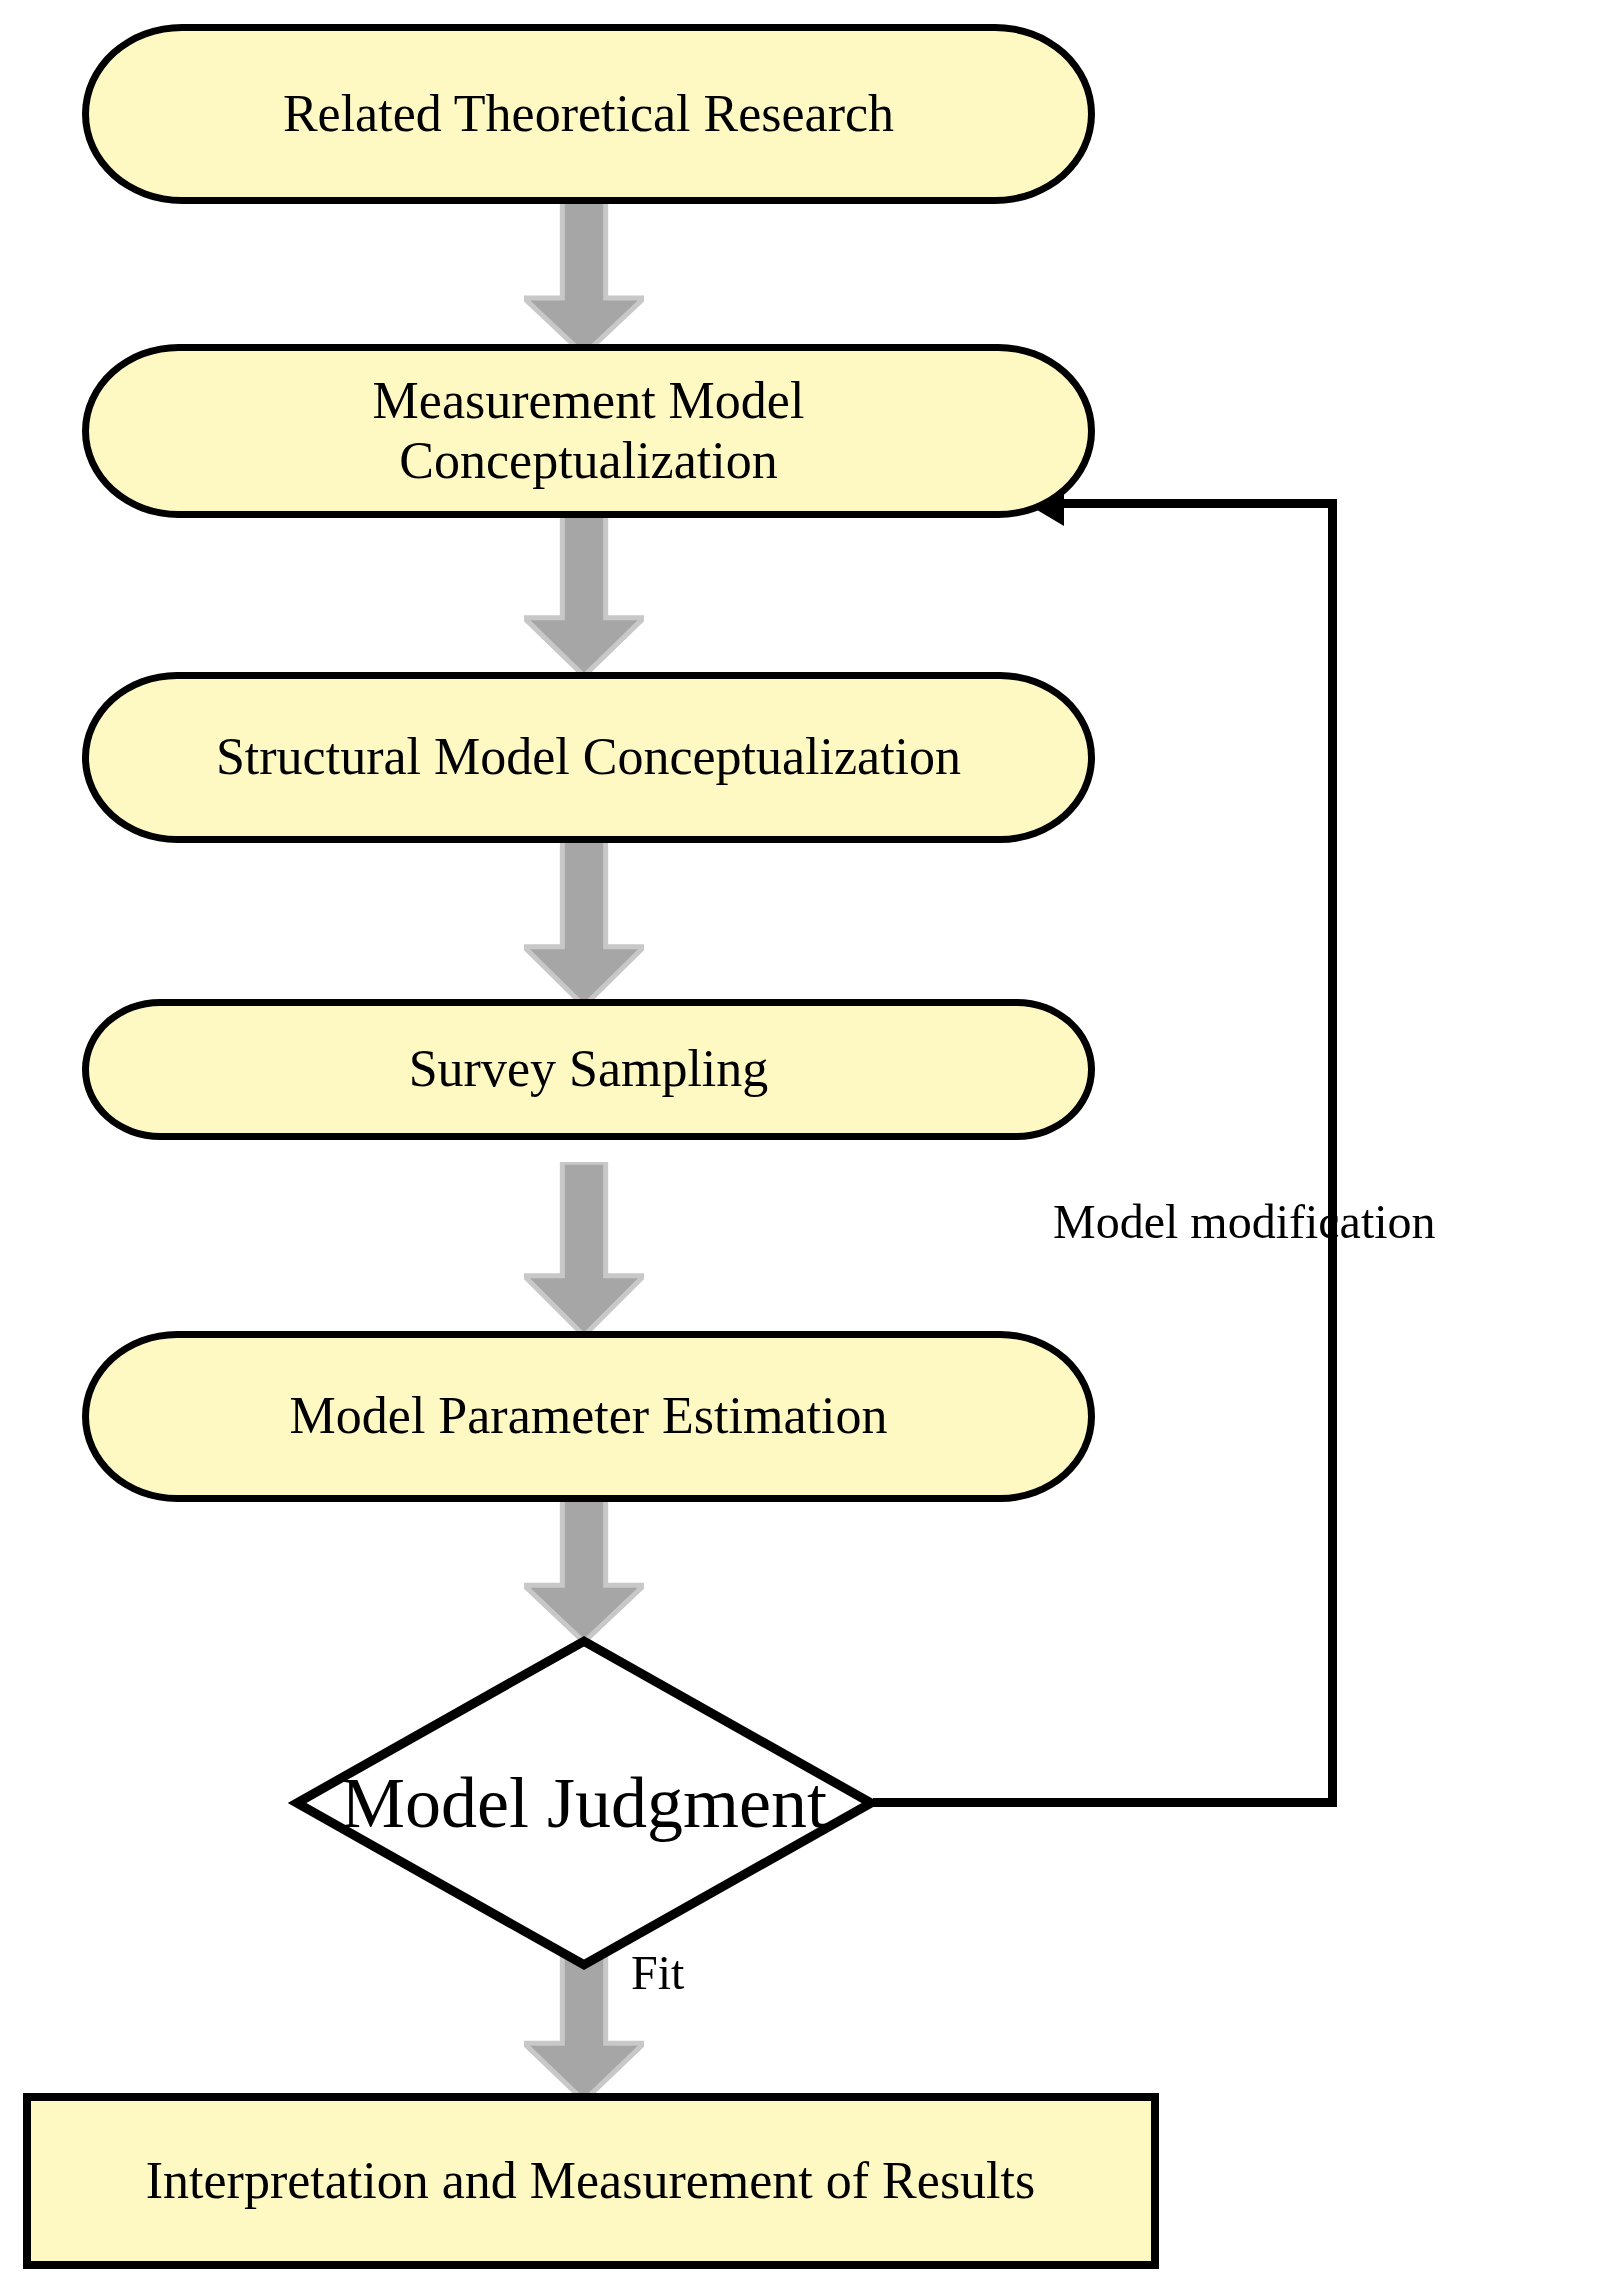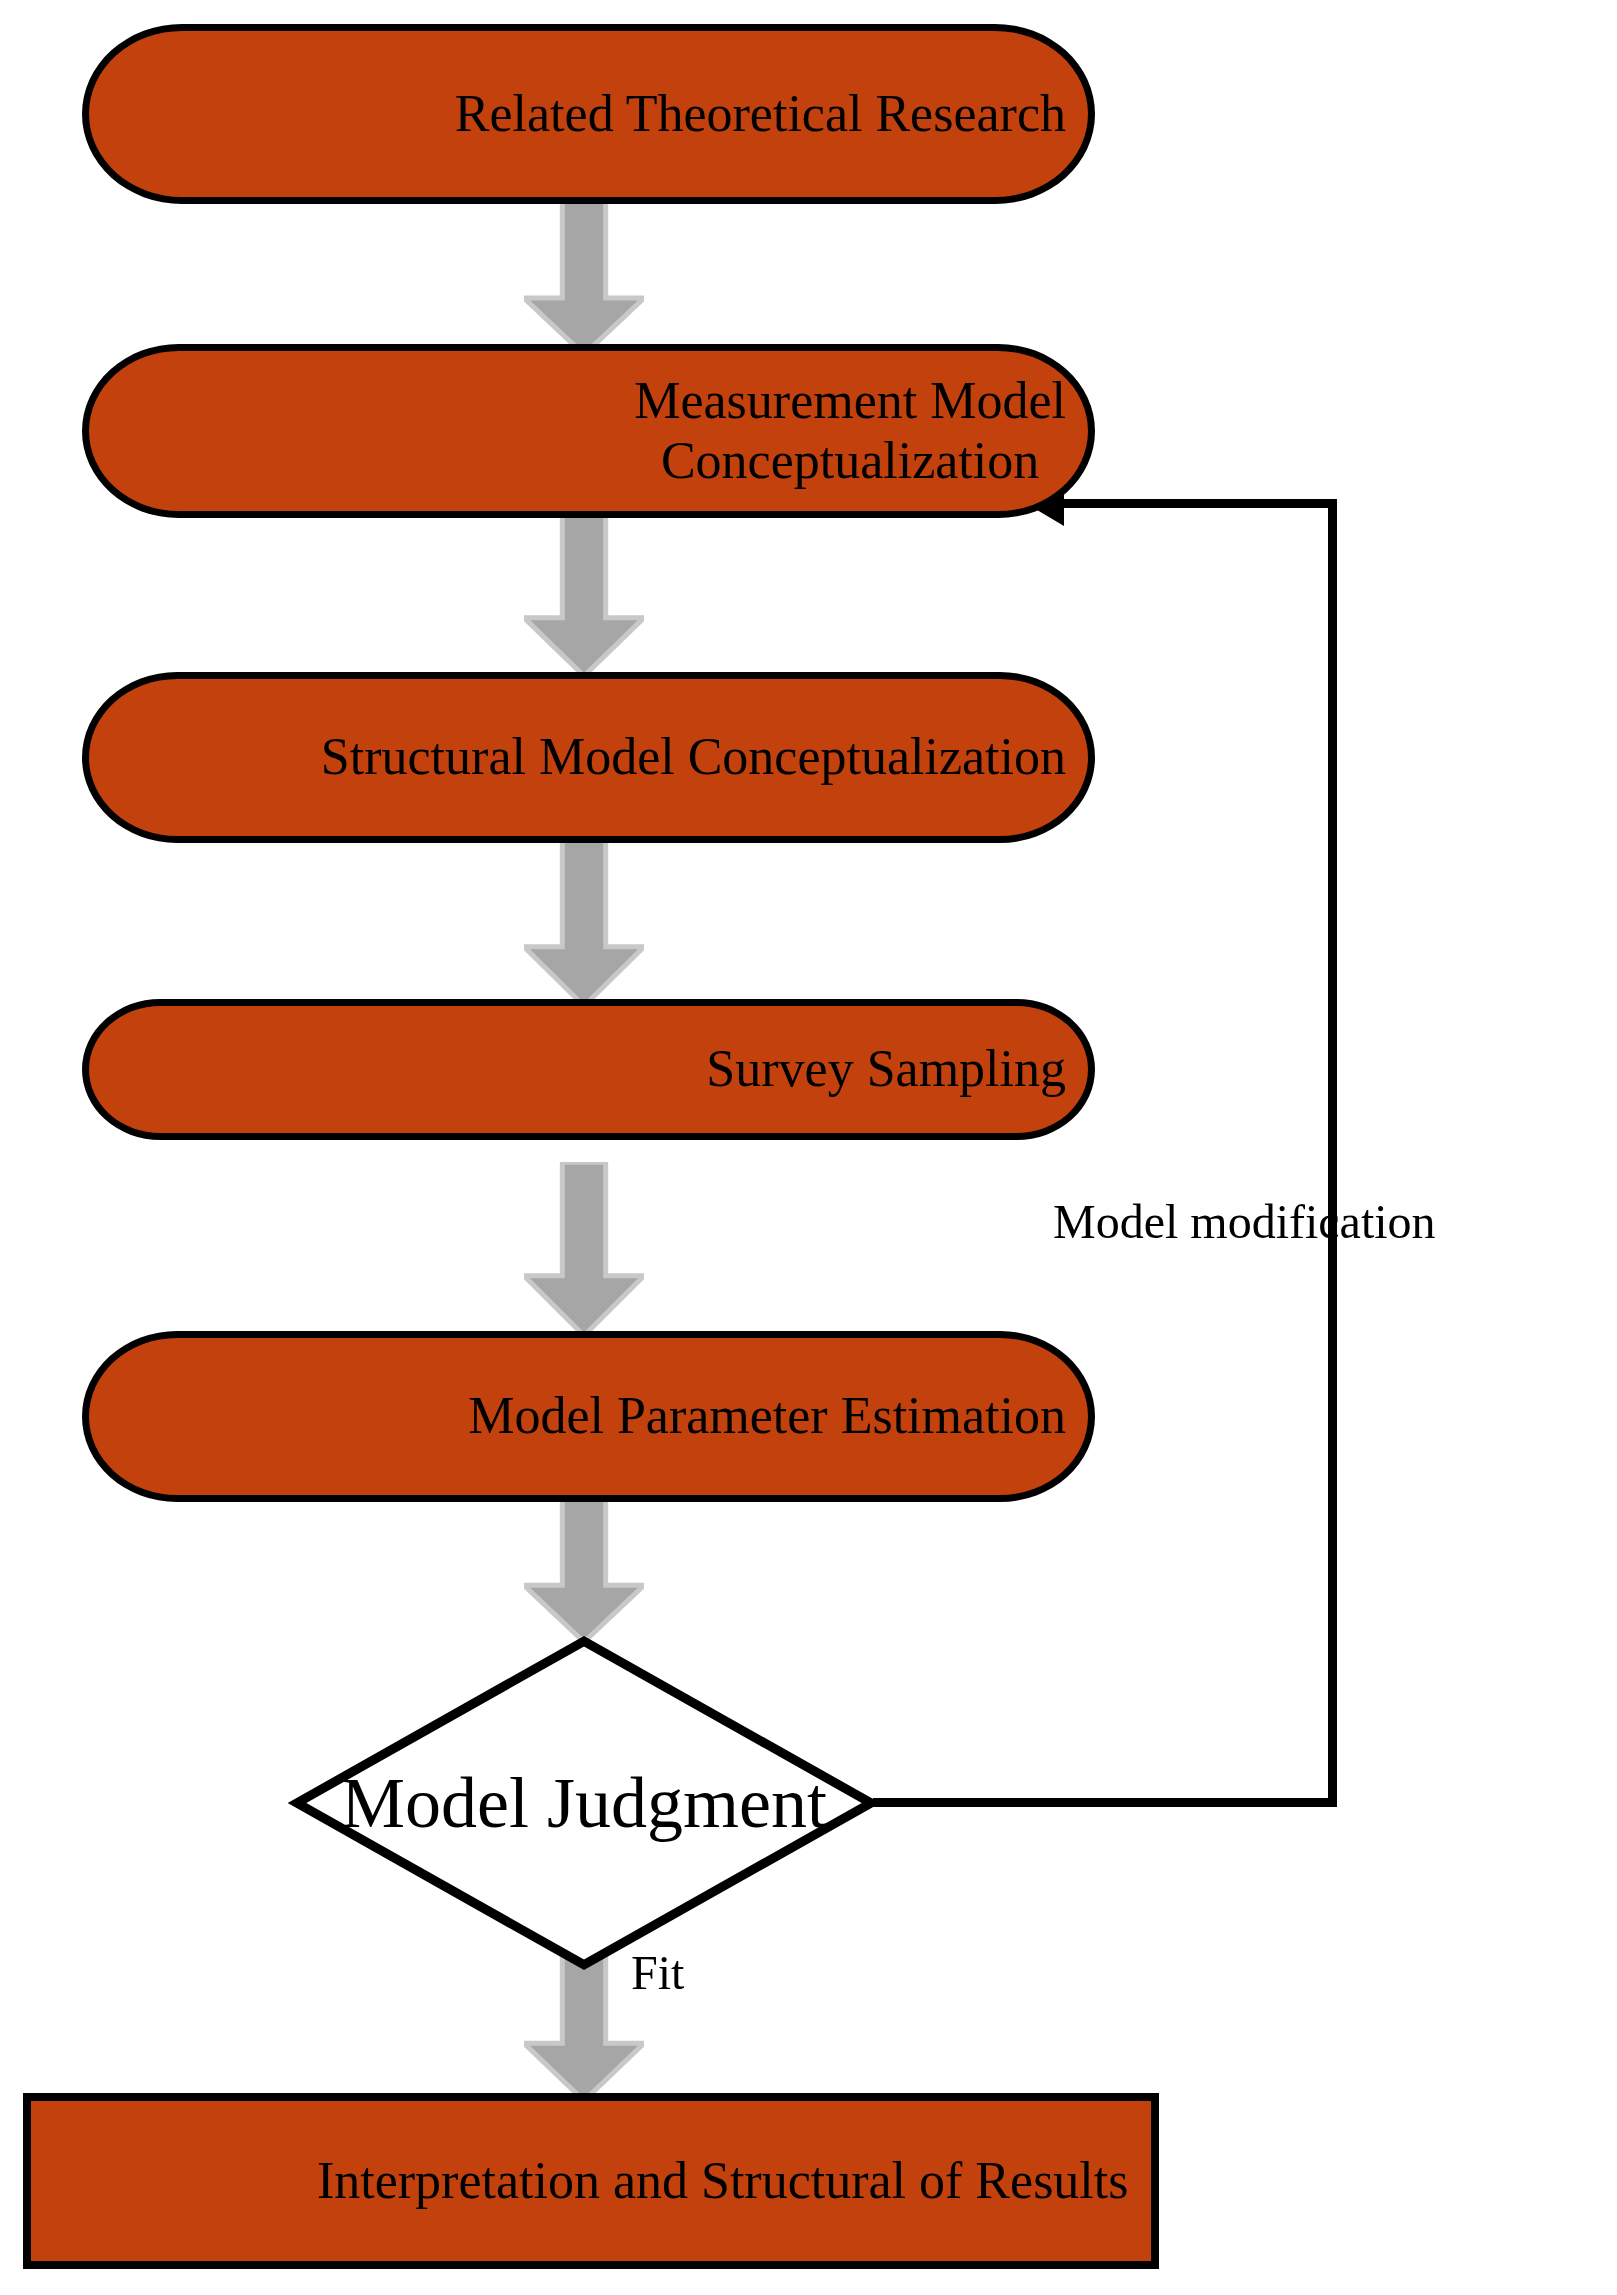--- a/index.html
+++ b/index.html
@@ -15,25 +15,25 @@
     position: relative;
     width: 1618px;
     height: 2295px;
     background: #ffffff;
     overflow: hidden;
   }
   
   .node {
     position: absolute;
     box-sizing: border-box;
-    background: #c2410c;
+    background: #fef9c3;
     border: 7.5px solid #000000;
     display: flex;
     align-items: center;
-    justify-content: flex-end;
+    justify-content: center;
     text-align: center;
     z-index: 6;
   }
   .node.rounded {
     border-radius: 100px / 90px;
   }
   .node.rect {
     border-radius: 0;
     border-width: 8.3px;
   }
@@ -180,21 +180,21 @@
   </div>
 
   <div class="diamond-wrap" style="left:292px; top:1636px; width:584px; height:334px;">
     <svg width="584" height="334" viewBox="0 0 700 400" xmlns="http://www.w3.org/2000/svg">
       <polygon points="350,6 694,200 350,394 6,200" fill="#ffffff" stroke="#000000" stroke-width="11" stroke-linejoin="miter"></polygon>
     </svg>
     <span class="diamond-label">Model Judgment</span>
   </div>
 
   <div class="node rect" style="left:22.5px; top:2093px; width:1136px; height:176px;">
-    <span class="node-label">Interpretation and Structural of Results</span>
+    <span class="node-label">Interpretation and Measurement of Results</span>
   </div>
 
   <div class="free-label" style="left:1053px; top:1194px;">Model modification</div>
 
   <div class="free-label" style="left:616px; top:1945px;margin-left:15px;">Fit</div>
 
 </div>
 
 
 </body></html>

